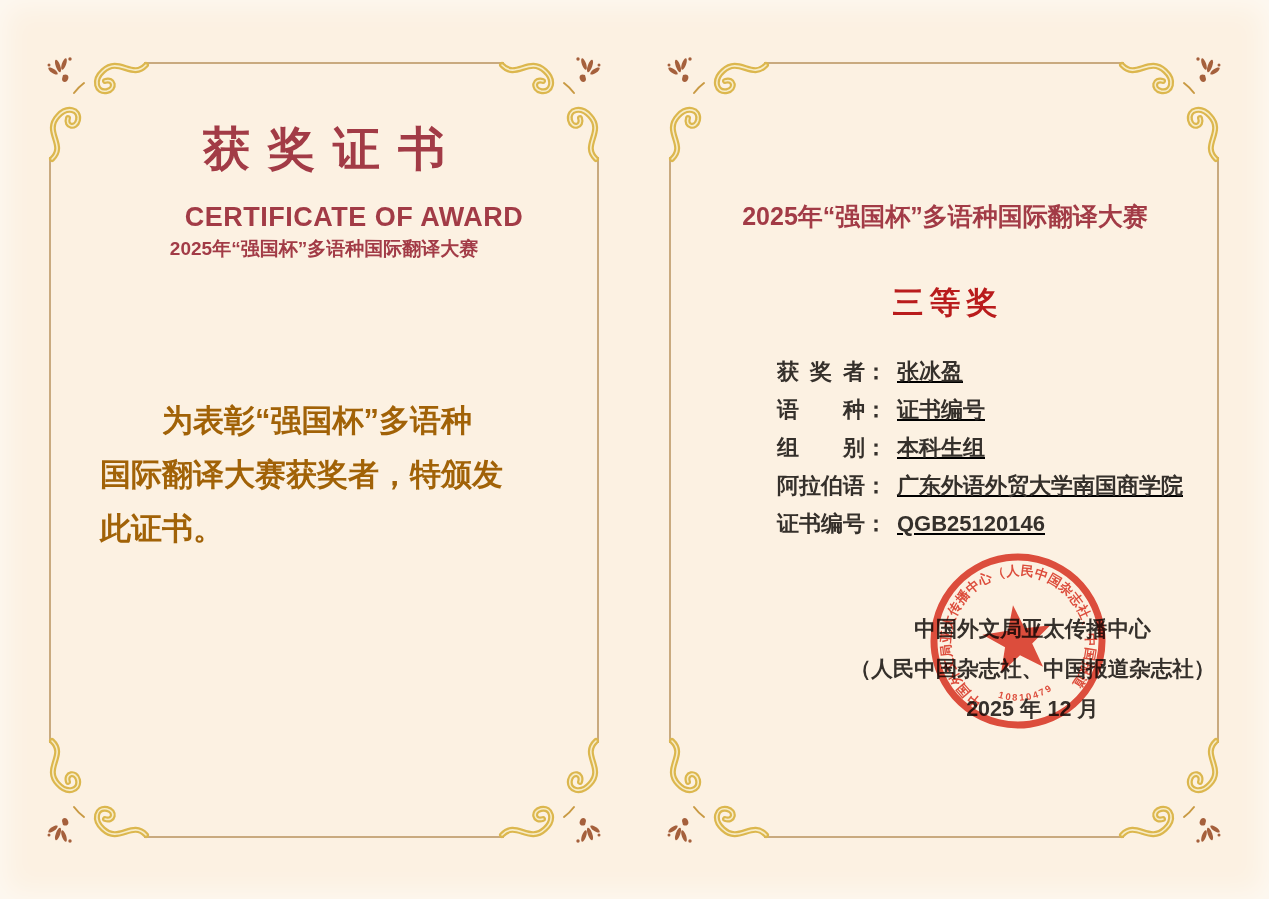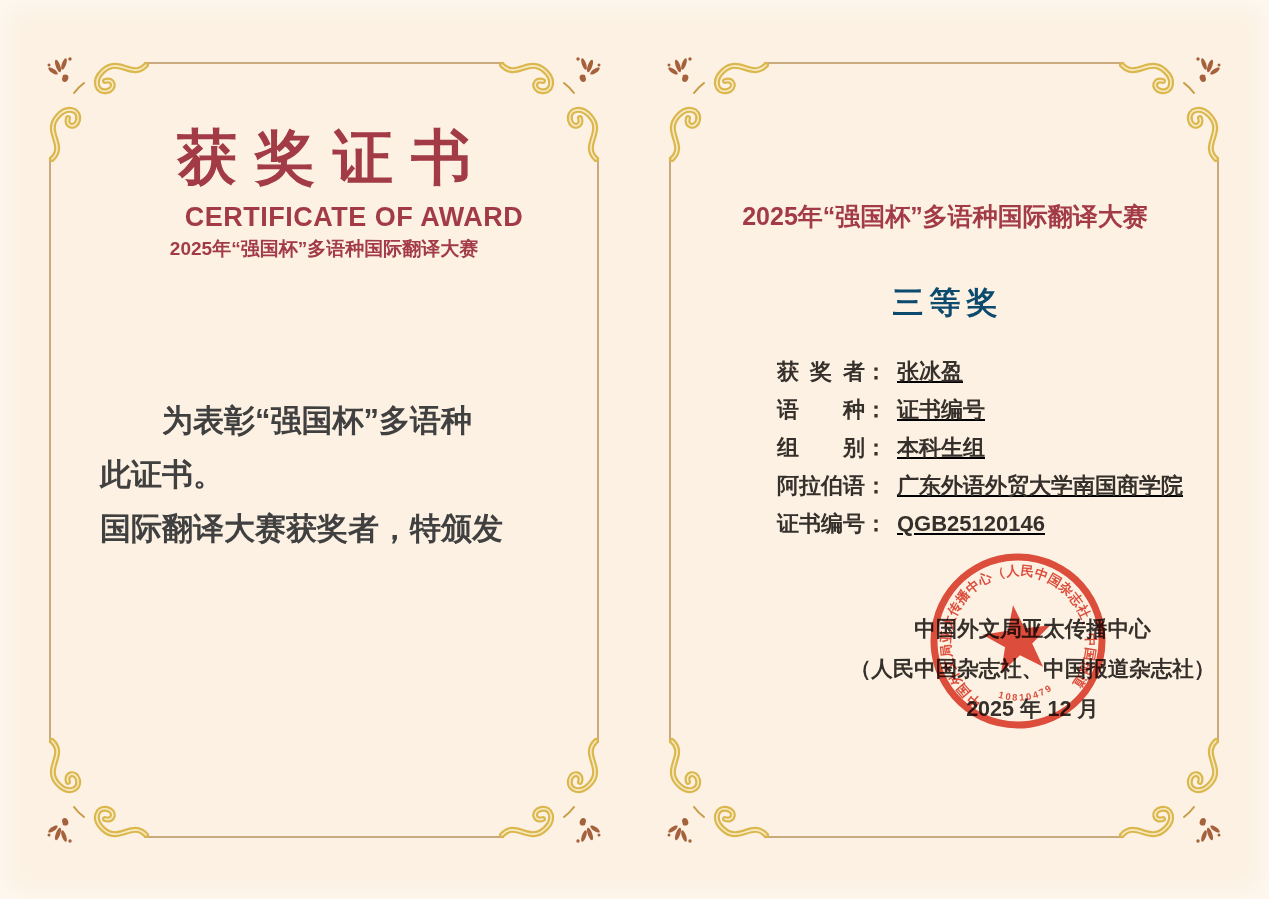--- a/index.html
+++ b/index.html
@@ -10,45 +10,45 @@
   }
   .vignette{
     position:absolute;inset:0;pointer-events:none;z-index:9;
     box-shadow:inset 0 0 28px 6px rgba(255,255,255,.55);
   }
   svg.borders{position:absolute;left:0;top:0;z-index:1;}
 
   
   .lp-title{
     position:absolute;left:50px;top:118px;width:548px;text-align:center;z-index:2;
-    font-family:"Liberation Serif", serif;font-weight:700;font-size:60px;
+    font-family:"Liberation Serif", serif;font-weight:700;font-size:47px;
     color:#a23b46;letter-spacing:18px;text-indent:18px;
   }
   .lp-title-en{
     position:absolute;left:50px;top:202px;width:608px;text-align:center;z-index:2;
     font-weight:700;font-size:27px;color:#a23b46;letter-spacing:.5px;
   }
   .lp-subtitle{
     position:absolute;left:50px;top:236px;width:548px;text-align:center;z-index:2;
     font-weight:700;font-size:19px;color:#a23b46;
   }
   .lp-body{
     position:absolute;left:100px;top:394px;width:458px;z-index:2;
-    font-weight:600;font-size:31px;color:#404040;line-height:54px;
+    font-weight:600;font-size:31px;color:#a16207;line-height:54px;
   }
   .lp-body .line1{text-indent:2em;}
 
   
   .rp-header{
     position:absolute;left:672px;top:200px;width:546px;text-align:center;z-index:2;
     font-weight:700;font-size:25px;color:#a23b46;
   }
   .rp-award{
     position:absolute;left:672px;top:282px;width:546px;text-align:center;z-index:2;
-    font-weight:700;font-size:31px;color:#0c4a6e;letter-spacing:6px;text-indent:6px;
+    font-weight:700;font-size:31px;color:#b91c1c;letter-spacing:6px;text-indent:6px;
   }
   .rp-fields{position:absolute;left:777px;top:360px;z-index:2;text-decoration:underline;}
   .field-row{
     font-weight:700;font-size:22px;color:#35302b;line-height:24px;margin-bottom:14px;
     white-space:nowrap;
   }
   .flabel{display:inline-block;width:88px;text-align:justify;text-align-last:justify;vertical-align:bottom;}
   .fcolon{display:inline-block;}
   .fvalue{margin-left:10px;}
 
@@ -98,22 +98,22 @@
   <use href="#frame" transform="translate(50,63)"></use>
   <use href="#frame" transform="translate(670,63)"></use>
 </svg>
 
 <div class="lp-title">获奖证书</div>
 <div class="lp-title-en">CERTIFICATE OF AWARD</div>
 <div class="lp-subtitle">2025年“强国杯”多语种国际翻译大赛</div>
 
 <div class="lp-body">
   <div class="line1">为表彰“强国杯”多语种</div>
+  <div>国际翻译大赛获奖者，特颁发</div>
   <div>此证书。</div>
-  <div>国际翻译大赛获奖者，特颁发</div>
 </div>
 
 <div class="rp-header">2025年“强国杯”多语种国际翻译大赛</div>
 <div class="rp-award">三等奖</div>
 
 <div class="rp-fields">
   <div class="field-row">
     <span class="flabel">获奖者</span><span class="fcolon">：</span><span class="fvalue">张冰盈</span>
   </div>
   <div class="field-row">

